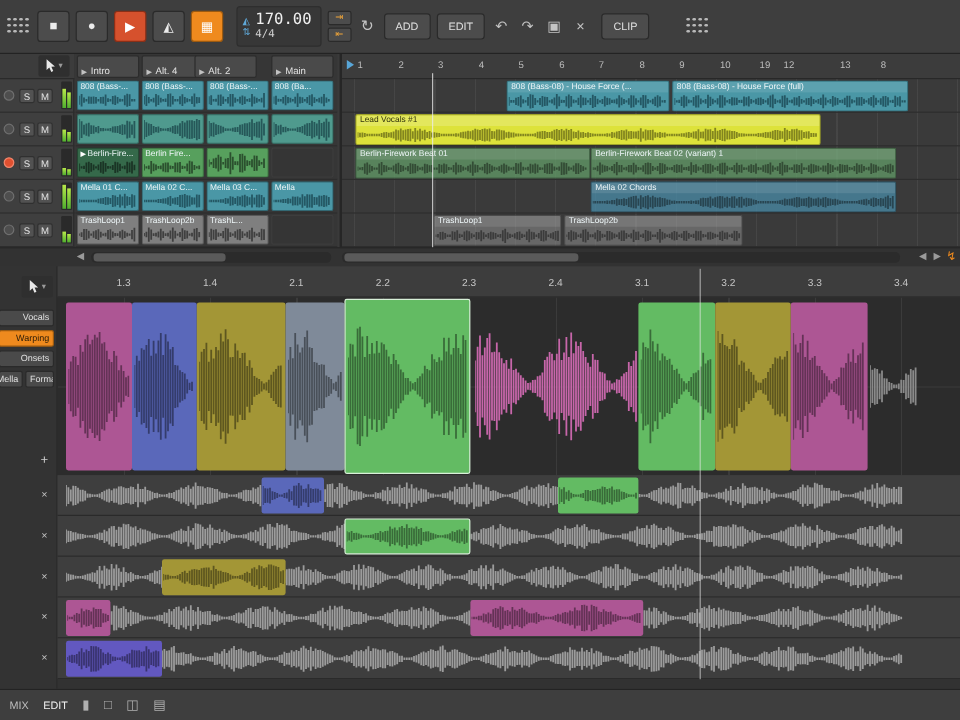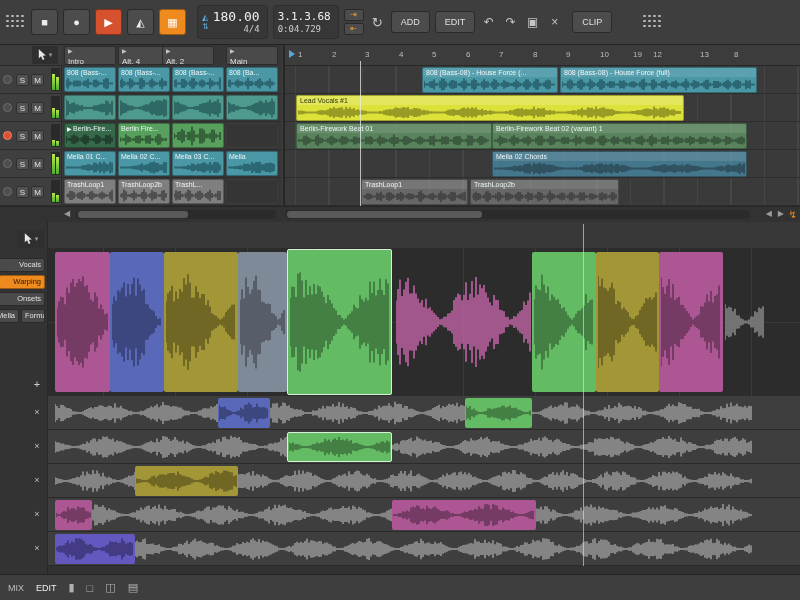--- a/index.html
+++ b/index.html
@@ -41,21 +41,21 @@
   .arm{position:absolute;left:3px;top:9px;width:9px;height:9px;border-radius:50%;background:#4e4e4e;border:1px solid #6f6f6f;}
   .arm.on{background:#e05030;border-color:#f2876d;}
   .sm{position:absolute;top:8px;width:13px;height:12px;background:#525252;border:1px solid #303030;border-radius:2px;
       font-size:8px;line-height:11px;text-align:center;color:#e4e4e4;}
   .meter{position:absolute;right:2px;top:2px;bottom:2px;width:9px;background:#2a2a2a;border-radius:1px;}
   .meter i{position:absolute;bottom:1px;width:3px;background:linear-gradient(#b8e84a,#4fae2e);}
   .meter i:first-child{left:1px;} .meter i:last-child{left:5px;}
 
   .launcher{position:absolute;left:63px;top:0;width:218px;height:177px;background:#363636;}
   .scene{position:absolute;top:1px;width:52px;height:19px;background:#4a4a4a;border:1px solid #2c2c2c;border-radius:2px;
-         display:flex;align-items:flex-start;gap:3px;padding:0 3px;overflow:hidden;flex-direction:column;}
+         display:flex;align-items:flex-end;gap:3px;padding:0 3px;overflow:hidden;}
   .scene .sp{color:#c2c2c2;font-size:6px;}
   .scene .sl{font-size:8px;color:#e2e2e2;white-space:nowrap;}
   .l-row{position:absolute;left:0;width:218px;height:28px;border-bottom:1px solid #2d2d2d;}
   .lclip{position:absolute;top:1px;width:52px;height:25px;border-radius:2px;overflow:hidden;border:1px solid rgba(0,0,0,.3);}
   .lclip .ll{font-size:7px;line-height:9px;padding:0 2px;color:#eef6f8;white-space:nowrap;overflow:hidden;position:relative;z-index:2;}
   .lclip .wave{position:absolute;left:1px;right:1px;top:9px;bottom:1px;}
   .lclip.nolabel .wave{top:2px;}
   .lslot{position:absolute;top:1px;width:52px;height:25px;background:#353535;border:1px solid #3d3d3d;border-radius:2px;}
   .cl-teal{background:#4a97a6;} .cl-tealgreen{background:#4f9a8e;} .cl-dgreen{background:#35694a;}
   .cl-green{background:#57a05d;} .cl-gray{background:#7f7f7f;}
@@ -159,31 +159,25 @@
     <div class="tbtn orange">
         <span>▦</span>
       </div>
 
     <div class="disp" style="margin-left:6px;">
       <div class="disp-icons">
         <span>◭</span>
         <span>⇅</span>
       </div>
       <div>
-        <div class="num big">180.00</div>
-        <div class="num sub" style="text-align:right;">4/4</div>
-      </div>
-    </div>
-
-    <div class="disp">
-      <div>
-        <div class="num mid">3.1.3.68</div>
-        <div class="num sub">0:04.729</div>
-      </div>
-    </div>
+        <div class="num big">170.00</div>
+        <div class="num sub" style="text-align:left;">4/4</div>
+      </div>
+    </div>
+
 
     <div class="stack">
       <div class="mini">⇥</div>
       <div class="mini">⇤</div>
     </div>
     <div class="ic" style="font-size:13px;">↻</div>
 
     <div class="txtbtn">ADD</div>
     <div class="txtbtn">EDIT</div>
 
@@ -572,20 +566,32 @@
       <div class="tab half" style="top:87px;right:28px">Mella</div>
       <div class="tab half2" style="top:87px">Formant</div>
       <div class="addlane" style="top:156px">+</div>
       <div class="xlane" style="top:184px">×</div>
       <div class="xlane" style="top:218px">×</div>
       <div class="xlane" style="top:252px">×</div>
       <div class="xlane" style="top:286px">×</div>
       <div class="xlane" style="top:320px">×</div>
     </div>
 
+    <div class="d-ruler">
+      <span class="dnum" style="left:55px">1.3</span>
+      <span class="dnum" style="left:127px">1.4</span>
+      <span class="dnum" style="left:199px">2.1</span>
+      <span class="dnum" style="left:271px">2.2</span>
+      <span class="dnum" style="left:343px">2.3</span>
+      <span class="dnum" style="left:415px">2.4</span>
+      <span class="dnum" style="left:487px">3.1</span>
+      <span class="dnum" style="left:559px">3.2</span>
+      <span class="dnum" style="left:631px">3.3</span>
+      <span class="dnum" style="left:703px">3.4</span>
+    </div>
 
     <div class="d-main">
       <div class="d-grid"></div>
       <div class="midline"></div>
       <div class="seg" style="left:7px;width:55px;background:#ad5694">
           <div class="wave wv-dk2">
             <svg width="51" height="104" style="display:block">
               <path d="M0 37.4L0 66.6M2 31.3L2 72.7M4 26.7L4 77.3M6 27.3L6 76.7M8 34.2L8 69.8M10 17.6L10 86.4M12 23.1L12 80.9M14 12.7L14 91.3M16 8.9L16 95.1M18 16.8L18 87.2M20 13.1L20 90.9M22 9.0L22 95.0M24 11.2L24 92.8M26 6.6L26 97.4M28 16.2L28 87.8M30 15.3L30 88.7M32 22.3L32 81.7M34 29.4L34 74.6M36 31.6L36 72.4M38 22.5L38 81.5M40 26.5L40 77.5M42 38.5L42 65.5M44 34.4L44 69.6M46 39.2L46 64.8M48 44.3L48 59.7M50 43.2L50 60.8" stroke="currentColor" stroke-width="1.5" fill="none"></path>
             </svg>
           </div>

